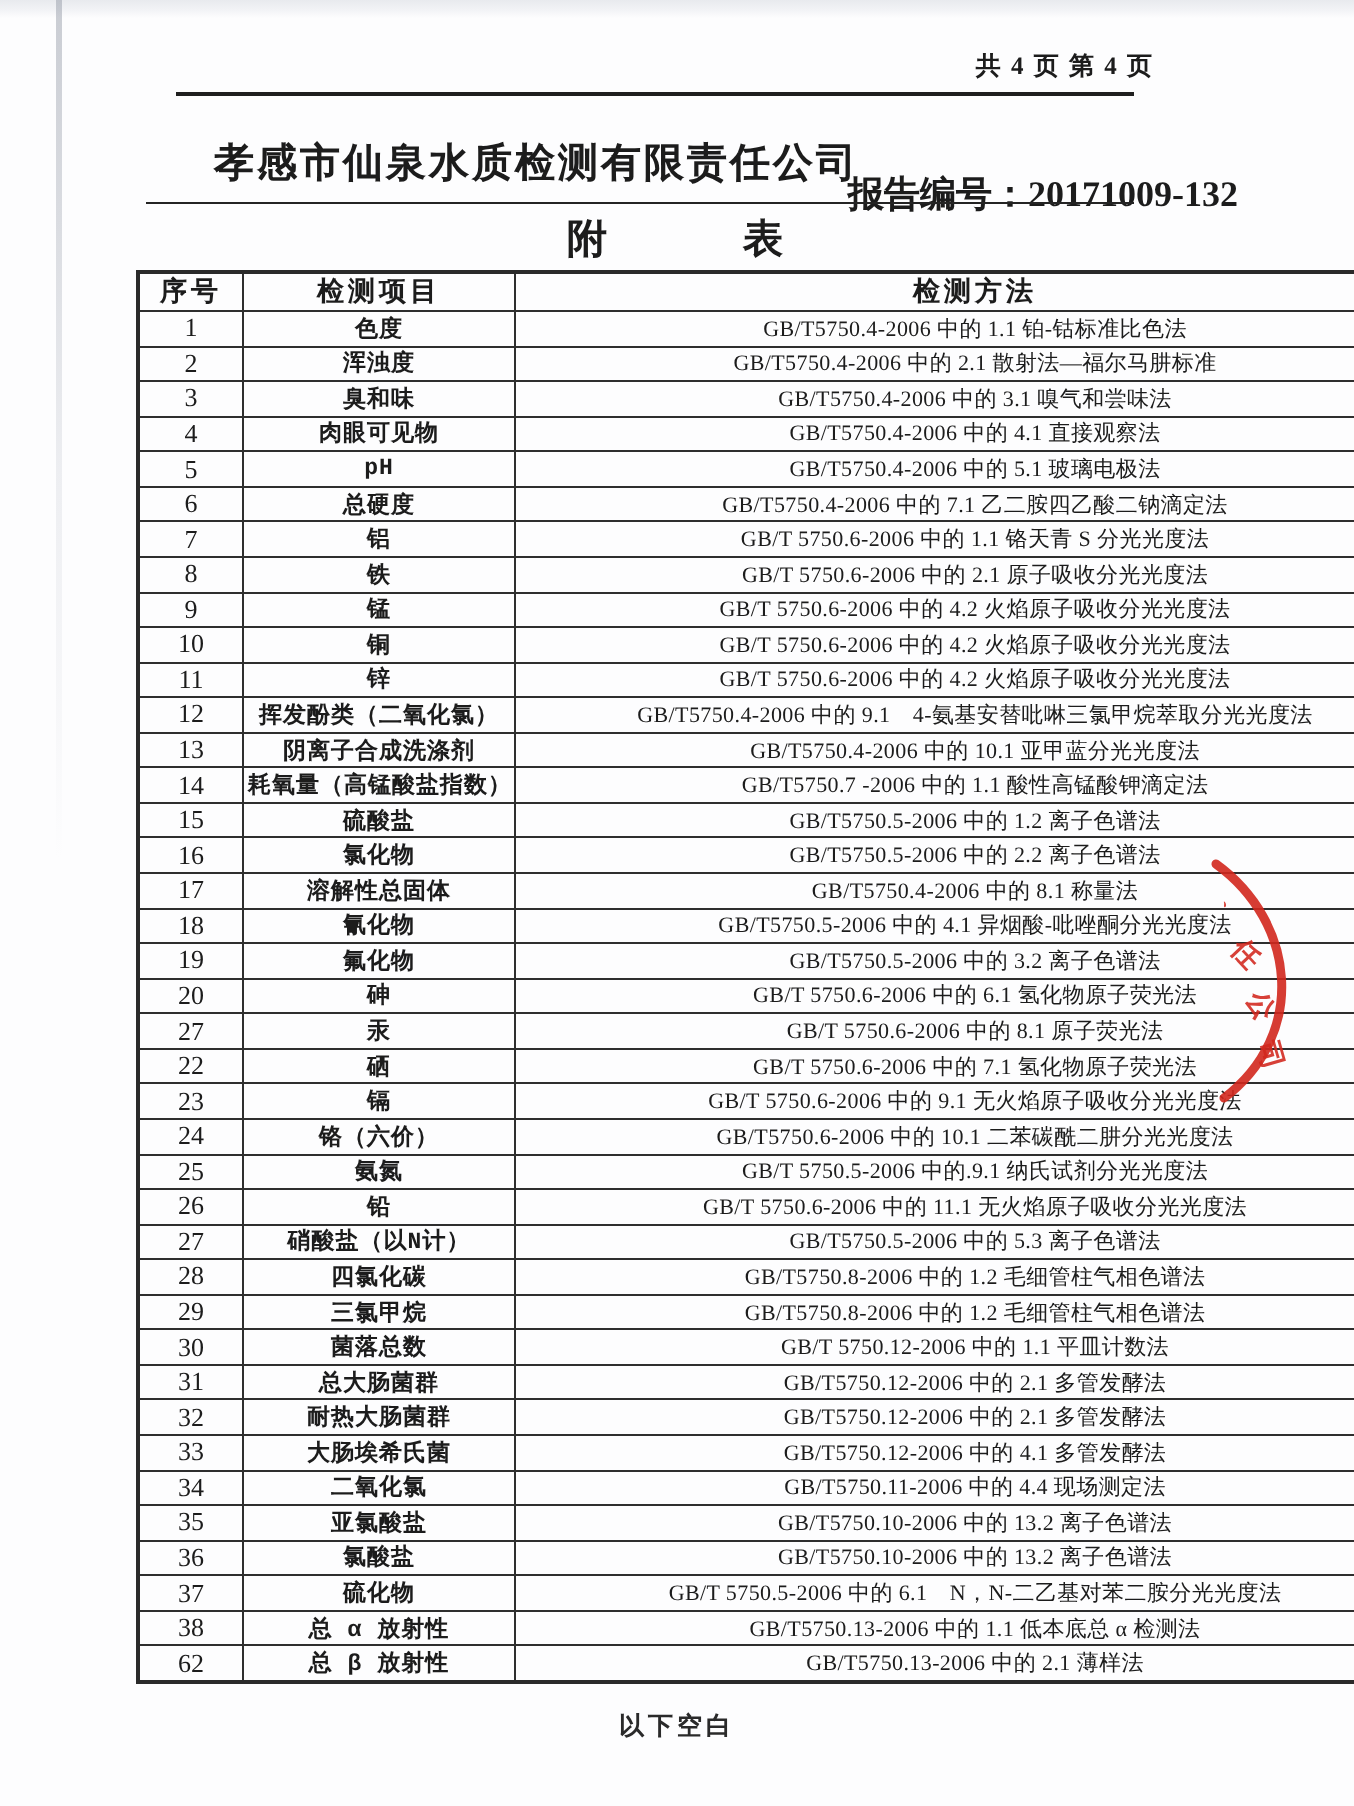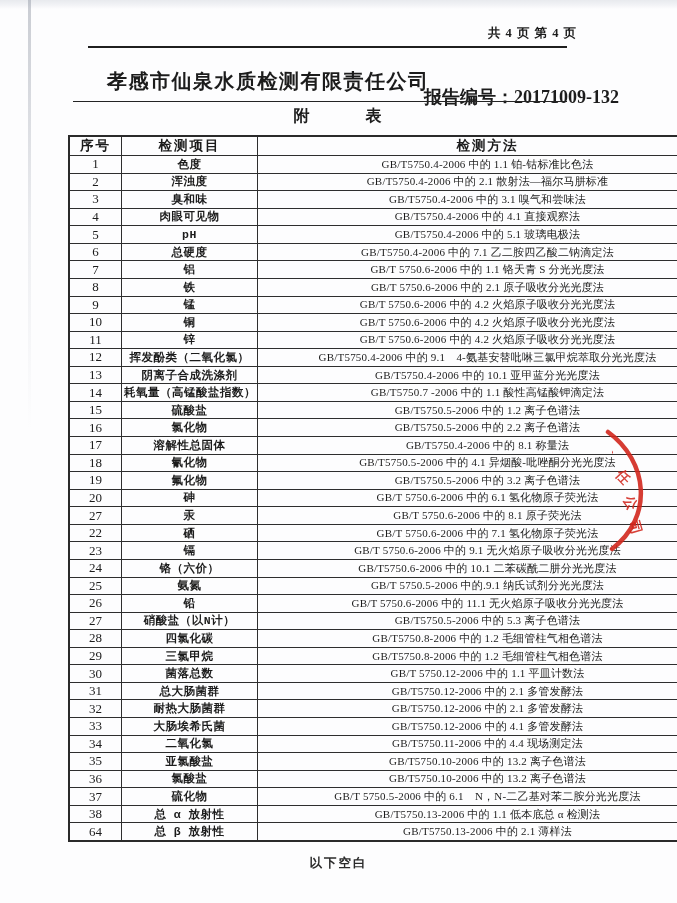--- a/index.html
+++ b/index.html
@@ -15,21 +15,21 @@
   .scan-left{position:absolute;left:28px;top:0;width:3px;height:430px;
     background:linear-gradient(to bottom,rgba(150,156,168,.5),rgba(190,194,204,.25) 55%,rgba(255,255,255,0));}
   
   .page-indicator{position:absolute;top:25px;right:100px;font-size:12.5px;font-weight:700;letter-spacing:1px;}
   .rule-1{position:absolute;top:46px;left:88px;width:479px;height:0;border-top:2px solid #1f1f1f;}
   .company-name{position:absolute;top:68px;left:107px;font-size:20px;font-weight:700;letter-spacing:1.5px;
     font-family:"Liberation Sans","DejaVu Sans",sans-serif;}
   .report-line{position:absolute;top:85px;left:424px;font-size:18px;font-weight:700;white-space:nowrap;}
   .rule-2{position:absolute;top:101px;left:73px;width:494px;height:0;border-top:1.5px solid #242424;}
   .doc-title{position:absolute;top:106px;left:0;width:677px;text-align:center;
-    font-size:16px;font-weight:700;letter-spacing:2px;}
+    font-size:20px;font-weight:700;letter-spacing:2px;}
   
   .main-table{position:absolute;left:68px;top:135px;width:651px;height:707px;
     border-collapse:collapse;table-layout:fixed;border:2px solid #2a2a2a;}
   .main-table th,.main-table td{
     border:1px solid #2e2e2e;text-align:center;vertical-align:middle;
     padding:0 2px;white-space:nowrap;overflow:hidden;}
   .main-table thead tr{height:19px;}
   .main-table th{font-size:13.5px;font-weight:700;letter-spacing:2px;}
   .col-no{width:47px;font-size:12.5px;}
   .col-item{width:131px;font-size:11.5px;font-weight:700;letter-spacing:.5px;font-family:Liberation Mono, monospace;}
@@ -247,21 +247,21 @@
         <td class="col-no">37</td>
         <td class="col-item">硫化物</td>
         <td class="col-method">GB/T 5750.5-2006 中的 6.1　N，N-二乙基对苯二胺分光光度法</td>
       </tr>
       <tr>
         <td class="col-no">38</td>
         <td class="col-item">总 α 放射性</td>
         <td class="col-method">GB/T5750.13-2006 中的 1.1 低本底总 α 检测法</td>
       </tr>
       <tr>
-        <td class="col-no">64</td>
+        <td class="col-no">62</td>
         <td class="col-item">总 β 放射性</td>
         <td class="col-method">GB/T5750.13-2006 中的 2.1 薄样法</td>
       </tr>
     </tbody>
 </table>
 
 <div class="footer-note">以下空白</div>
 
 <svg class="stamp" viewBox="0 0 72 132" xmlns="http://www.w3.org/2000/svg">
   <path d="M 10,7 C 50,36 56,92 14,124" fill="none" stroke="#d2271d" stroke-width="4.5" stroke-linecap="round" opacity="0.9"></path>

